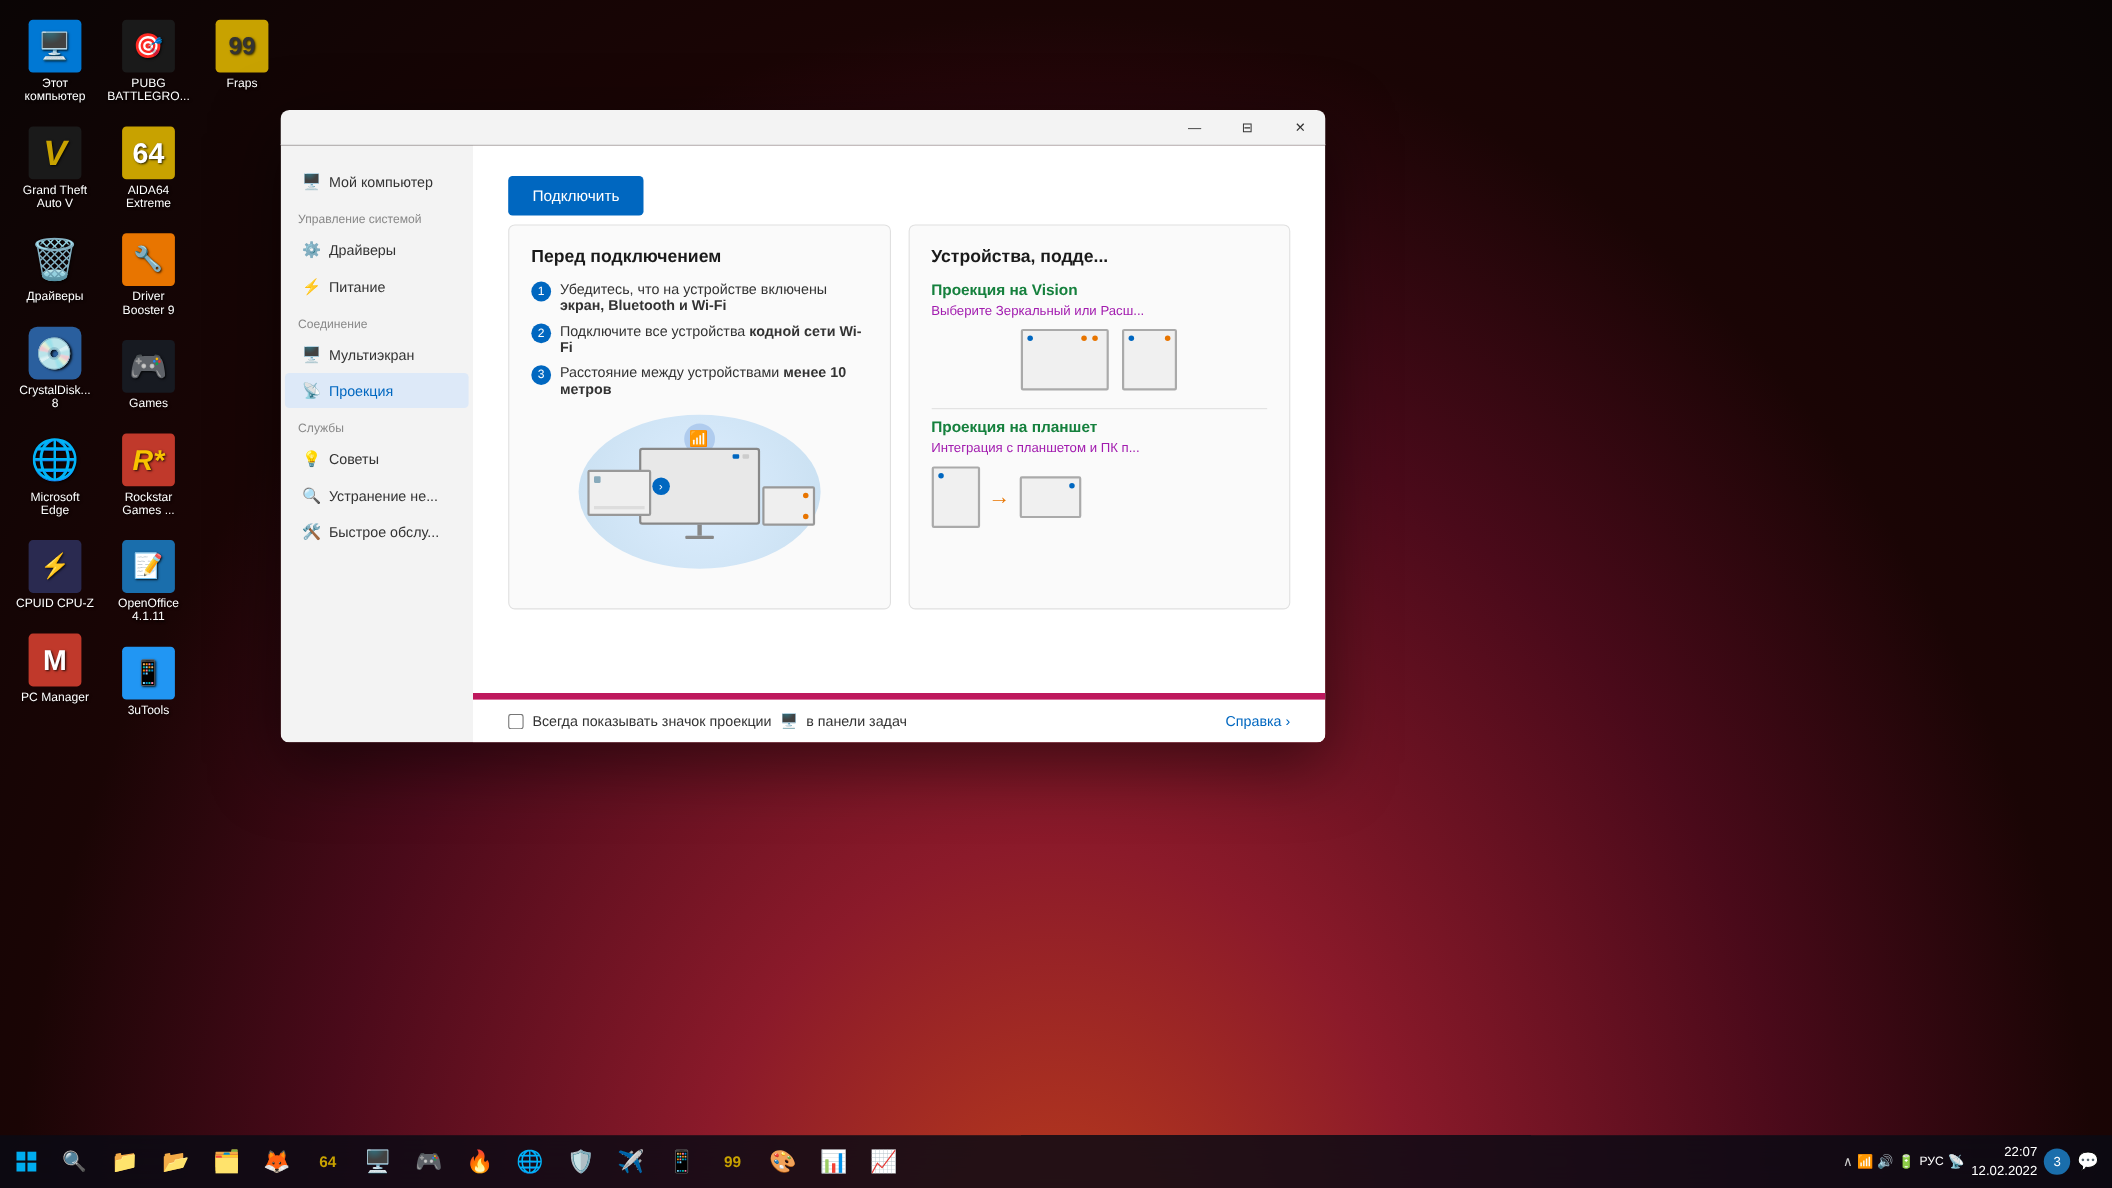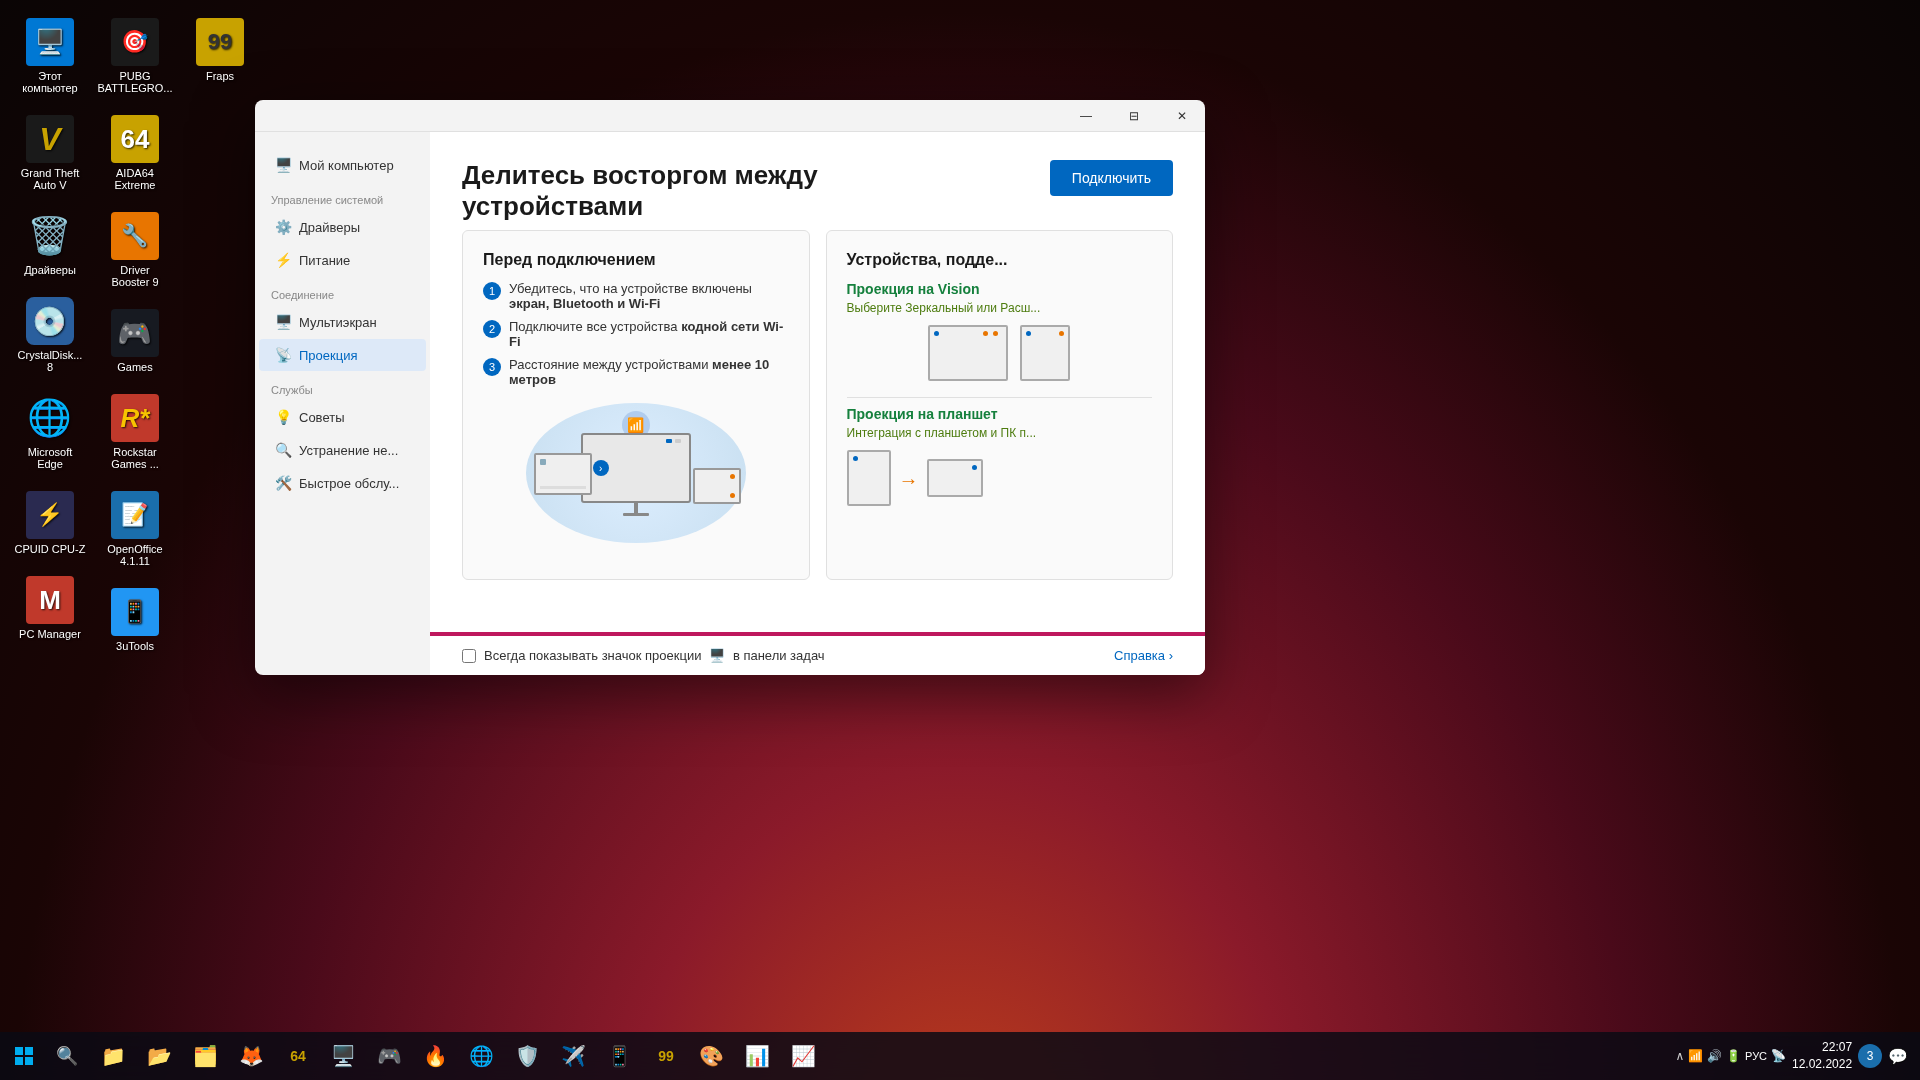--- a/index.html
+++ b/index.html
@@ -262,37 +262,37 @@
       margin-bottom: 16px;
     }
     .device-section-title {
       font-size: 14px;
       font-weight: 600;
       color: #15803d;
       margin-bottom: 4px;
     }
     .device-section-desc {
       font-size: 12px;
-      color: #4d7c0f;
+      color: #a21caf;
       margin-bottom: 10px;
     }
     .device-img {
       display: flex;
       align-items: center;
       justify-content: center;
       gap: 8px;
     }
 
     
     .bottom-bar {
       display: flex;
       align-items: center;
       justify-content: space-between;
       padding: 12px 32px;
-      border-top: 4px solid #be185d;
+      border-top: 6px solid #be185d;
       background: #fff;
     }
     .checkbox-row {
       display: flex;
       align-items: center;
       gap: 8px;
       font-size: 13px;
       color: #333;
     }
     .help-link {
@@ -496,21 +496,20 @@
         <span>Быстрое обслу...</span>
       </div>
 
     </div>
 
     <div class="window-main">
 
       <div class="window-main-scroll">
 
         <div class="main-header">
-          <h1 class="main-title">Делитесь восторгом между устройствами</h1>
           <button class="connect-btn">Подключить</button>
         </div>
 
 
         <div class="cards-row">
 
           <div class="card">
             <div class="card-title">Перед подключением</div>
 
             <ul class="steps-list">

